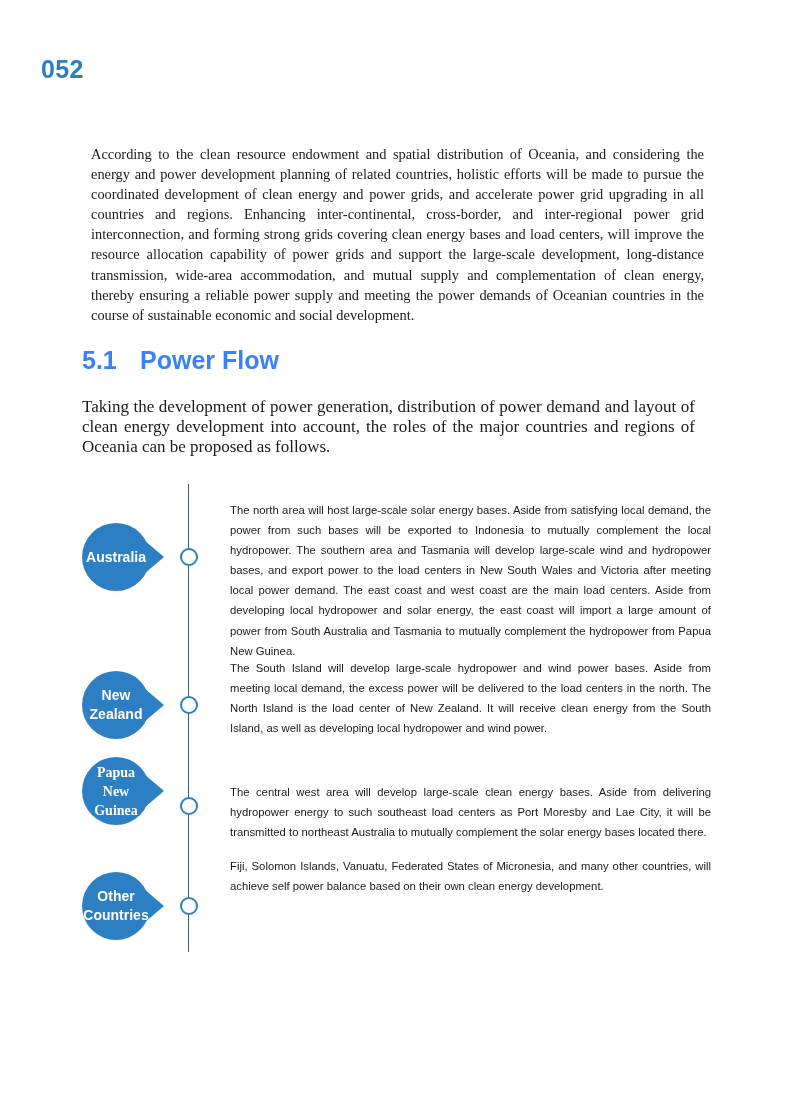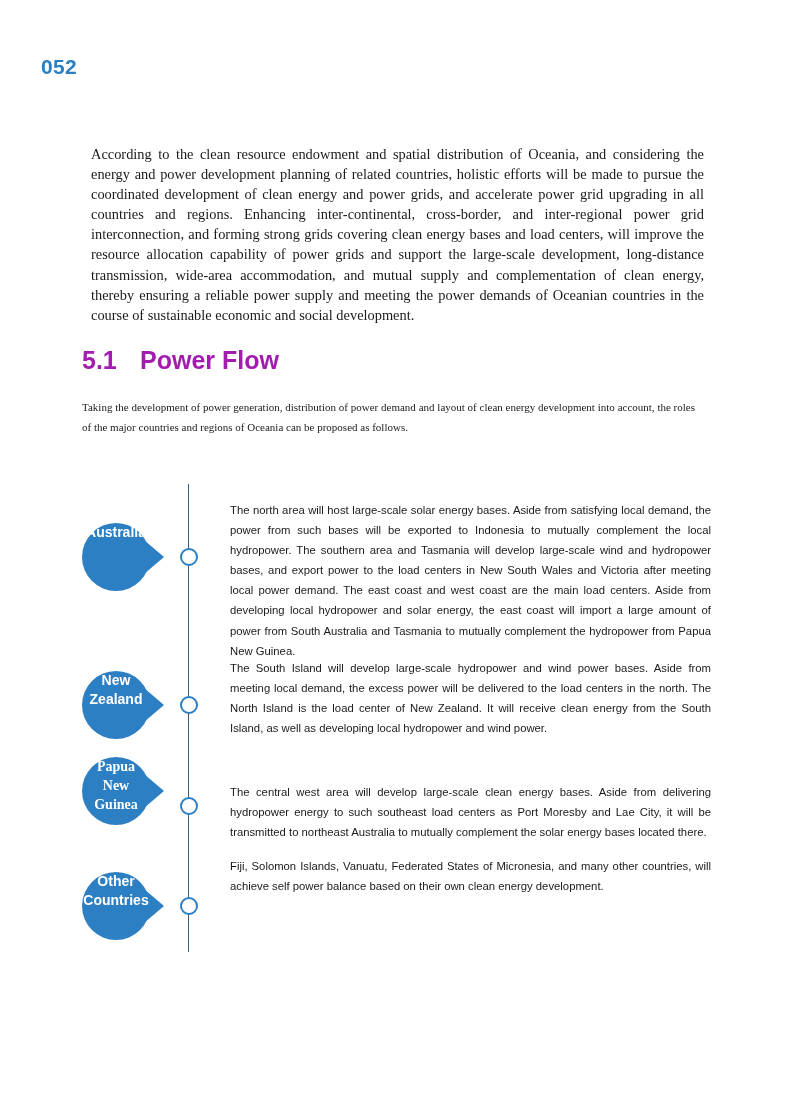--- a/index.html
+++ b/index.html
@@ -12,21 +12,21 @@
       height: 1100px;
       position: relative;
       overflow: hidden;
     }
     .page-number {
       position: absolute;
       left: 41px;
       top: 55px;
       font-family: "Liberation Sans", sans-serif;
       font-weight: bold;
-      font-size: 21px;
+      font-size: 25px;
       color: #2a7fc1;
       letter-spacing: 0.3px;
     }
     .intro-para {
       position: absolute;
       left: 82px;
       top: 135px;
       width: 613px;
       font-family: "Liberation Serif", serif;
       font-size: 14.4px;
@@ -36,35 +36,35 @@
       margin: 9px;
       font-stretch: condensed;
     }
     .section-heading {
       position: absolute;
       left: 82px;
       top: 346px;
       font-family: "Liberation Sans", sans-serif;
       font-weight: bold;
       font-size: 25px;
-      color: #a21caf;
+      color: #3b82f6;
       margin: 0;
       white-space: pre;
     }
     .section-heading .num {
       display: inline-block;
       width: 58px;
     }
     .lead-para {
       position: absolute;
       left: 82px;
       top: 397px;
       width: 613px;
       font-family: "Liberation Serif", serif;
-      font-size: 11px;
+      font-size: 17px;
       line-height: 20px;
       color: #1a1a1a;
       text-align: justify;
       margin: 0;
     }
     .timeline-line {
       position: absolute;
       left: 188px;
       top: 484px;
       width: 1.4px;
@@ -77,20 +77,21 @@
       width: 793px;
     }
     .bubble {
       position: absolute;
       left: 82px;
       width: 68px;
       height: 68px;
       border-radius: 50%;
       background: #2d7fc3;
       display: flex;
+      align-items: center;
       justify-content: center;
       text-align: center;
       color: #ffffff;
       font-family: "Liberation Sans", sans-serif;
       font-weight: bold;
       font-size: 14px;
       line-height: 19px;
       z-index: 2;
     }
     .bubble::after {

